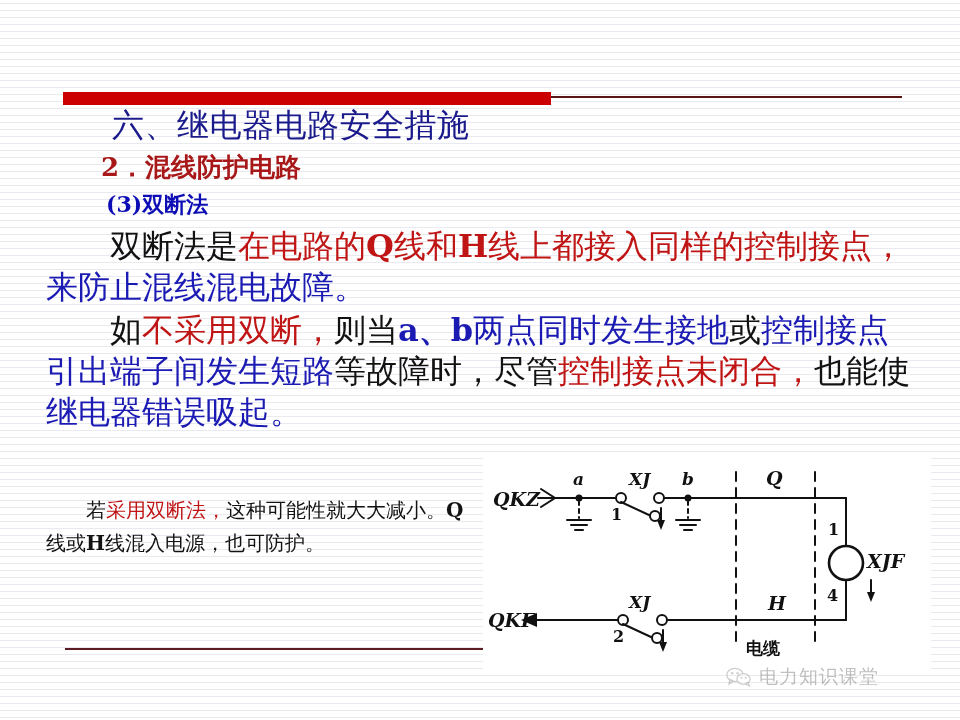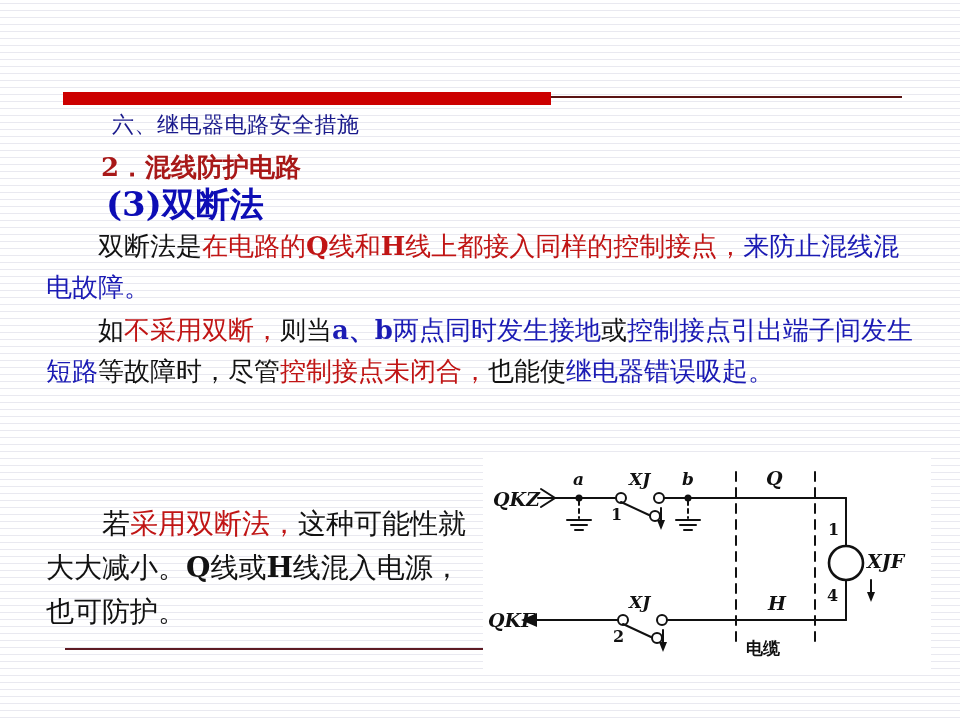--- a/index.html
+++ b/index.html
@@ -57,21 +57,21 @@
     height: 2px;
     background: #5e1b24;
   }
 
   
   .heading-1 {
     position: absolute;
     left: 112px;
     top: 108px;
     font-family: "DejaVu Serif", "Liberation Serif", serif;
-    font-size: 22px;
+    font-size: 32px;
     line-height: 34px;
     color: #1a1a8c;
     letter-spacing: 0.5px;
     white-space: nowrap;
   }
   .heading-2 {
     position: absolute;
     left: 101px;
     top: 151px;
     font-family: "DejaVu Serif", "Liberation Serif", serif;
@@ -79,55 +79,55 @@
     line-height: 32px;
     color: #a81818;
     font-weight: bold;
     white-space: nowrap;
   }
   .heading-3 {
     position: absolute;
     left: 106px;
     top: 189px;
     font-family: "DejaVu Serif", "Liberation Serif", serif;
-    font-size: 34px;
+    font-size: 22px;
     line-height: 31px;
     color: #0d0db5;
     font-weight: bold;
     white-space: nowrap;
   }
 
   
   .body-block {
     position: absolute;
     left: 46px;
     top: 226px;
     width: 872px;
     font-family: "DejaVu Serif", "Liberation Serif", serif;
-    font-size: 26px;
+    font-size: 32px;
     line-height: 41px;
     color: #111111;
   }
   .para { margin: 0 0 2px 0; }
   .indent { text-indent: 2em; }
 
   .t-black { color: #121212; }
   .t-red   { color: #c01515; }
   .t-blue  { color: #1b1bb4; }
   .t-bold  { font-weight: bold; }
 
   
   .para-narrow {
     position: absolute;
     left: 46px;
     top: 474px;
     width: 420px;
     font-family: "DejaVu Serif", "Liberation Serif", serif;
-    font-size: 28px;
-    line-height: 44px;
+    font-size: 20px;
+    line-height: 33px;
     color: #121212;
     text-indent: 2em;
   }
 
   
   #figure {
     position: absolute;
     left: 483px;
     top: 458px;
     width: 448px;
@@ -249,14 +249,27 @@
         <text x="283" y="27" font-size="19" font-style="italic" font-weight="bold">Q</text>
         <text x="285" y="152" font-size="19" font-style="italic" font-weight="bold">H</text>
         <text x="384" y="110" font-size="19" font-style="italic" font-weight="bold">XJF</text>
         <text x="345" y="77" font-size="16" font-weight="bold">1</text>
         <text x="344" y="143" font-size="16" font-weight="bold">4</text>
         <text x="263" y="196" font-size="17" font-family="DejaVu Sans, Liberation Sans, sans-serif" font-weight="bold">电缆</text>
       </g>
     </svg>
   </div>
 
+  <div id="watermark">
+    <svg width="26" height="20" viewBox="0 0 26 20">
+      <ellipse cx="9" cy="8" rx="8.2" ry="6.6" fill="none" stroke="#8a8a8a" stroke-width="1.3"></ellipse>
+      <polygon points="4,12.5 3,17 7.5,14" fill="none" stroke="#8a8a8a" stroke-width="1.3"></polygon>
+      <circle cx="6.2" cy="6.3" r="1.25" fill="#8a8a8a"></circle>
+      <circle cx="11.6" cy="6.3" r="1.25" fill="#8a8a8a"></circle>
+      <ellipse cx="17.5" cy="12" rx="6.6" ry="5.4" fill="#ffffff" stroke="#8a8a8a" stroke-width="1.3"></ellipse>
+      <polygon points="22,15.5 23.5,19 19.5,17" fill="none" stroke="#8a8a8a" stroke-width="1.3"></polygon>
+      <circle cx="15.3" cy="10.7" r="1" fill="#8a8a8a"></circle>
+      <circle cx="19.7" cy="10.7" r="1" fill="#8a8a8a"></circle>
+    </svg>
+    <span class="wm-text">电力知识课堂</span>
+  </div>
 
 </div>
 
 </body></html>

